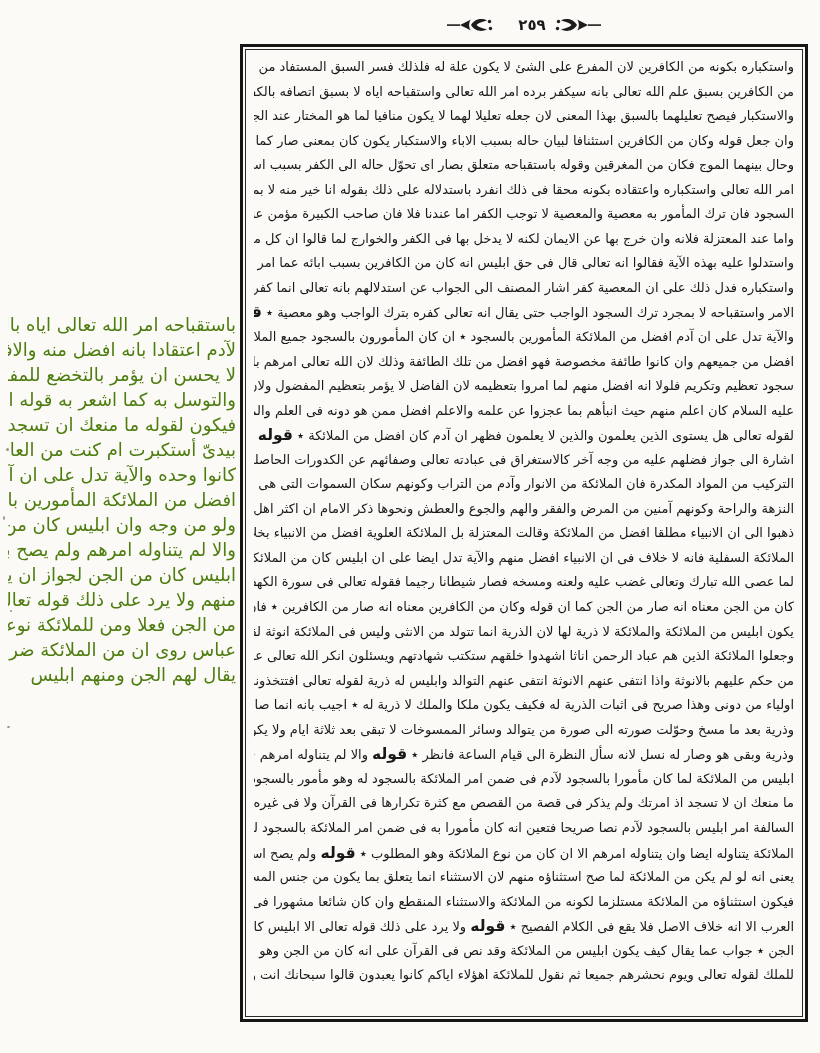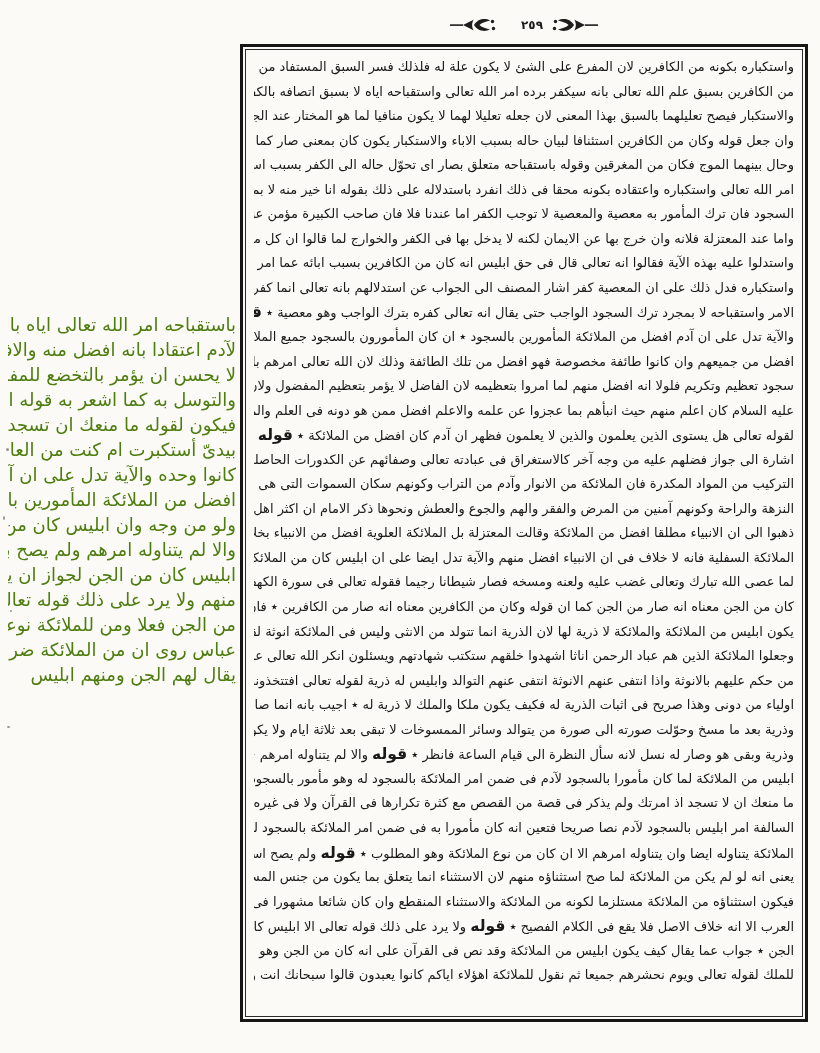--- a/index.html
+++ b/index.html
@@ -8,21 +8,21 @@
     background:#fbfaf6;color:#1b1b1b;
     font-family:"DejaVu Sans", sans-serif;
     overflow:hidden;
   }
   
   .page-header{
     position:absolute;top:10px;left:240px;width:568px;height:30px;
     display:flex;align-items:center;justify-content:center;gap:9px;
   }
   .page-number{
-    font-size:12px;font-weight:bold;letter-spacing:3px;direction:rtl;margin-left:16px;
+    font-size:15px;font-weight:bold;letter-spacing:3px;direction:rtl;margin-left:16px;
   }
   .fleuron svg{display:block;fill:#1d1d1d;}
   .fleuron.mirrored svg{transform:scaleX(-1);}
   
   .text-frame{
     position:absolute;left:240px;top:44px;width:568px;height:978px;
     box-sizing:border-box;border:3px solid #161616;padding:2px;
     background:#fbfaf6;
   }
   .text-frame-inner{

